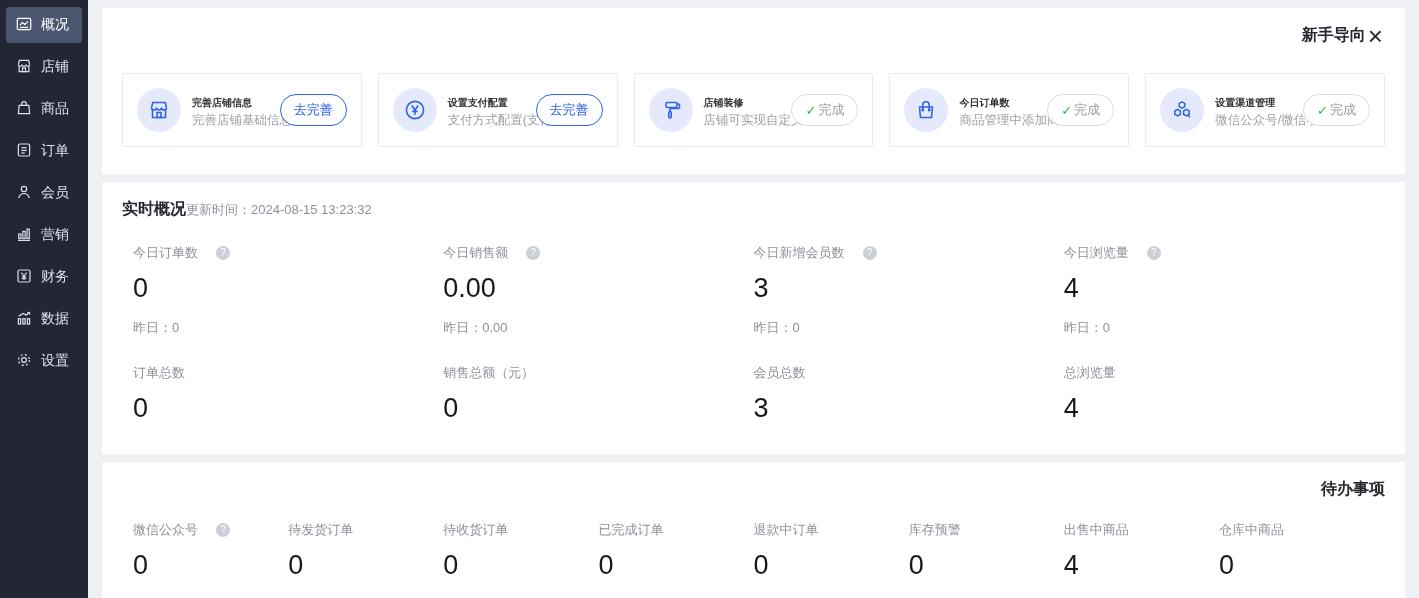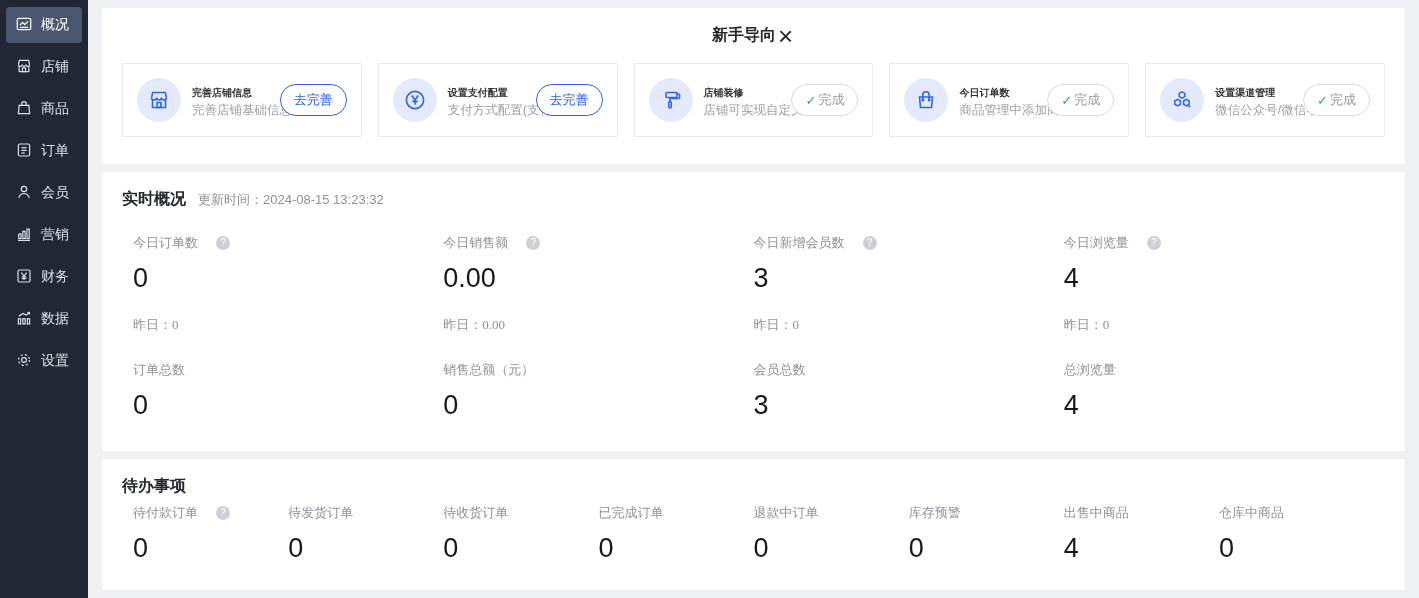--- a/index.html
+++ b/index.html
@@ -18,21 +18,21 @@
     color:#dde1ec; font-size:14px; cursor:pointer; white-space:nowrap;
   }
   .nav-item.active { background:#4a5570; color:#ffffff; }
   .nav-item svg { width:18px; height:18px; flex:none; }
   
   .main { flex:1; min-width:0; padding:8px 14px; display:flex; flex-direction:column; gap:8px; }
   .card { background:#ffffff; border-radius:2px; }
   .card-title { font-size:16px; font-weight:bold; color:#25282e; }
   
   .guide-card { padding:17px 20px 27px 20px; }
-  .guide-head { display:flex; align-items:center; justify-content:center; margin-bottom:17px; }
+  .guide-head { display:flex; align-items:center; justify-content:flex-end; margin-bottom:27px; }
   .close-x { font-size:26px; line-height:20px; color:#2b2b2b; cursor:pointer; padding:0 2px; font-weight:300; }
   .guide-row { display:flex; gap:16px; }
   .guide-item {
     flex:1; min-width:0; border:1px solid #e8eaed; border-radius:2px;
     padding:14px 14px; display:flex; align-items:center;
   }
   .guide-icon {
     width:44px; height:44px; border-radius:50%; background:#e4eafb; color:#2f63e8;
     display:flex; align-items:center; justify-content:center; flex:none; margin-right:11px;
   }
@@ -43,35 +43,35 @@
   .pill {
     border-radius:16px; padding:6px 13px; font-size:13px; background:#fff;
     white-space:nowrap; flex:none; margin-left:6px; cursor:pointer;
     display:inline-flex; align-items:center; gap:2px;
   }
   .pill-todo { color:#2f63e8; border:1px solid #2f63e8;font-family:Liberation Serif, serif; }
   .pill-done { color:#97999e; border:1px solid #dcdee1; }
   .check { color:#2fb344; font-size:13px; }
   
   .realtime-card { padding:17px 20px 30px 20px; }
-  .rt-head { display:flex; align-items:baseline; gap:12px; margin-bottom:24px; }
+  .rt-head { display:flex; align-items:baseline; gap:0; margin-bottom:24px; }
   .updated { font-size:13px; color:#8d9199; }
   .grid4 { display:grid; grid-template-columns:repeat(4,1fr); padding:0 11px; }
   .grid8 { display:grid; grid-template-columns:repeat(8,1fr); padding:0 11px; }
   .stat-label { font-size:13px; color:#8d9199; display:flex; align-items:center; gap:18px; margin-bottom:11px; white-space:nowrap; }
   .stat-value { font-size:27px; line-height:1.15; color:#17181a; }
-  .stat-sub { font-size:13px; color:#8d9199; margin-top:22px;font-family:Liberation Serif, serif; }
+  .stat-sub { font-size:13px; color:#8d9199; margin-top:15px; }
   .totals { margin-top:27px; }
   .help {
     width:14px; height:14px; border-radius:50%; background:#ccd0d6; color:#fff;
     font-size:10px; line-height:14px; display:inline-flex; align-items:center; justify-content:center;
     cursor:pointer; flex:none;
   }
   .todo-card { padding:17px 20px 26px 20px; }
-  .todo-card .card-title { margin-bottom:7px; }
+  .todo-card .card-title { margin-bottom:21px;text-align:right; }
 </style>
 </head>
 <body>
 
 <nav class="sidebar">
   <div class="nav-item active">
     <span><svg viewBox="0 0 24 24" fill="none" stroke="currentColor" stroke-width="1.6">
           <rect x="3" y="4.5" width="18" height="15" rx="2"></rect>
           <polyline points="6.5,13.5 10,10 13,12.5 17.5,8.5"></polyline>
           <line x1="6.5" y1="16.5" x2="17.5" y2="16.5"></line>
@@ -313,21 +313,21 @@
         <div class="stat-value">4</div>
       </div>
     </div>
   </section>
 
   <section class="card todo-card">
     <h2 class="card-title">待办事项</h2>
     <div class="grid8">
       <div>
         <div class="stat-label">
-            <span>待付款订单</span>
+            <span>微信公众号</span>
             <span class="help">?</span>
           </div>
         <div class="stat-value">0</div>
       </div>
       <div>
         <div class="stat-label">
             <span>待发货订单</span>
           </div>
         <div class="stat-value">0</div>
       </div>

